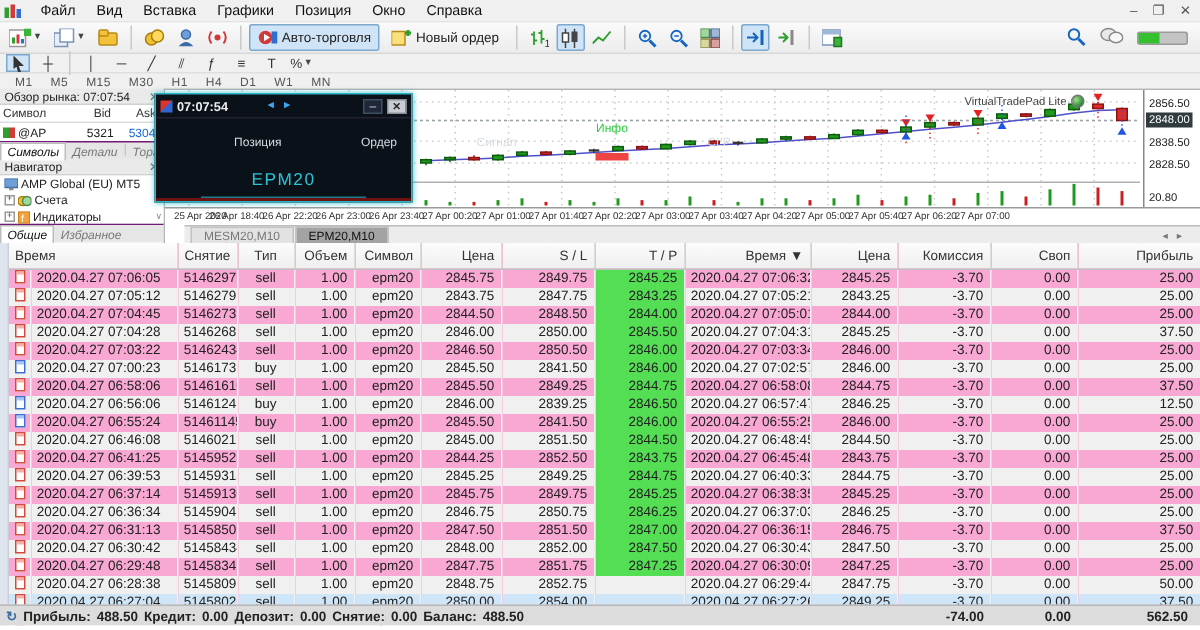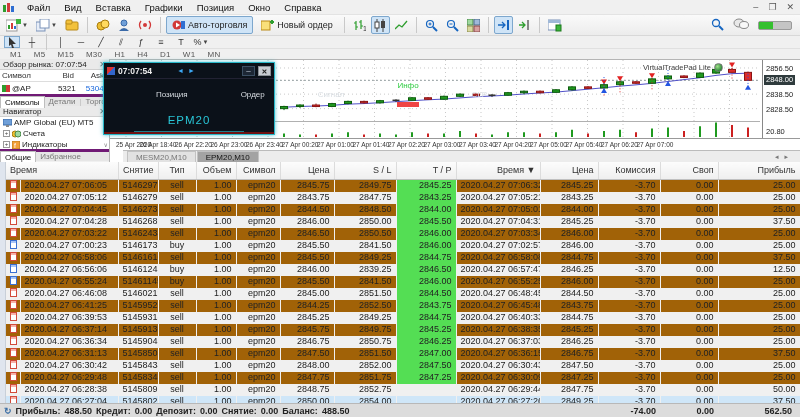--- a/index.html
+++ b/index.html
@@ -30,21 +30,21 @@
   #conn-bar { width:34px; height:9px; background:#c4c4c4; border:1px solid #9a9a9a; border-radius:2px; position:relative; }
   #conn-bar::after { content:""; position:absolute; left:0; top:0; width:45%; height:100%; background:#35c02f; }
 
   
   #left-panel { position:absolute; left:0; top:59px; width:110px; height:103px; background:#f0f0f0; border-right:1px solid #b5b5b5; }
   .panel-head { height:11px; background:#eaeaea; border-bottom:1px solid #d0d0d0; display:flex; align-items:center; padding:0 3px; font-size:8px; color:#222; }
   .panel-head .x { margin-left:auto; color:#666; font-size:8px; }
   #mw-cols { height:12px; background:#fff; border-bottom:1px solid #ddd; display:flex; font-size:8px; color:#333; }
   #mw-cols span { padding:1px 2px; }
   #mw-row { height:12px; background:#fff; display:flex; align-items:center; font-size:8px; }
-  .mini-tabs { height:12px; background:#e6e6e6; border-top:3px solid #701a75; display:flex; align-items:center; font-size:8px; color:#777; }
+  .mini-tabs { height:12px; background:#e6e6e6; border-top:1px solid #701a75; display:flex; align-items:flex-start; font-size:8px; color:#777;font-style:italic; }
   .mini-tab { padding:0 4px; height:12px; display:flex; align-items:center; }
   .mini-tab.active { background:#fff; border:1px solid #bdbdbd; border-bottom:none; color:#111; }
   .mini-sep { color:#bbb; }
   #nav-tree { background:#fff; height:32px; font-size:8px; position:relative; }
   .tree-row { display:flex; align-items:center; height:11px; padding-left:3px; gap:2px; white-space:nowrap; }
   .plus-box { width:7px; height:7px; border:1px solid #999; font-size:6px; line-height:5px; text-align:center; color:#444; background:#fff; }
   .scroll-a { position:absolute; right:1px; color:#888; font-size:6px; }
 
   
   #chart-area { position:absolute; left:110px; top:59px; width:690px; height:103px; background:#fff; border-top:1px solid #b5b5b5; }
@@ -72,21 +72,21 @@
   #tp-close { width:13px; height:10px; background:#c8ccd2; border:1px solid #8a8f96; color:#222; font-size:7px; line-height:9px; text-align:center; font-weight:bold; }
   #tp-tabs { display:flex; align-items:center; gap:7px; padding:2px 6px 1px 6px; border-top:1px solid #223; }
   .tp-tab { color:#d8dde2; font-size:8px;margin-left:46px; }
   .tp-tab.active { color:#2ecc40; border-bottom:5px solid #ef4444; padding-bottom:12px; }
   #tp-dot { width:5px; height:5px; border-radius:50%; background:#ff2a2a; }
   #tp-symbol { color:#29c5d6; font-size:11.5px; text-align:center; margin-top:6px; letter-spacing:1px; }
   #tp-line { width:110px; height:1px; background:#1b7f8c; margin:5px auto 0 auto; }
   #tp-bottom { position:absolute; bottom:0; left:0; width:100%; height:2px; background:#6e1111; }
 
   
-  #history { position:absolute; left:0; top:162px; width:800px; height:255px; background:#a16207; }
+  #history { position:absolute; left:0; top:162px; width:800px; height:255px; background:#f9a8d4; }
   #tbl-strip { position:absolute; left:0; top:0; width:6px; height:241px; background:#dfe5ee; border-right:1px solid #c8cfd8; }
   #htable { position:absolute; left:6px; top:0; border-collapse:collapse; table-layout:fixed; width:794px; }
   #htable th { height:17px; font-weight:normal; font-size:9px; color:#333; background:linear-gradient(#fcfcfc,#efefef); border-bottom:1px solid #c0c0c0; border-right:1px solid #dcdcdc; padding:0 4px; white-space:nowrap; overflow:hidden; }
   #htable td { height:11.2px; font-size:9px; padding:0 4px; border-right:1px solid #f0f0f0; white-space:nowrap; overflow:hidden; line-height:11px; }
   #htable tr.alt td { background:#f0f0f0; }
   #htable tr.sel td { background:#cfe6f8; }
   #htable td.tp { background:#54de54 !important; }
   .al { text-align:left; } .ar { text-align:right; } .ac { text-align:center;margin-top:22px; }
   .doc-ico { display:inline-block; width:7px; height:9px; background:#fff; border:1px solid #d24a3a; box-shadow:inset 0 2px 0 #f6b0a8; }
   .doc-ico.buy { border-color:#3a6fd2; box-shadow:inset 0 2px 0 #a8c4f6; }

